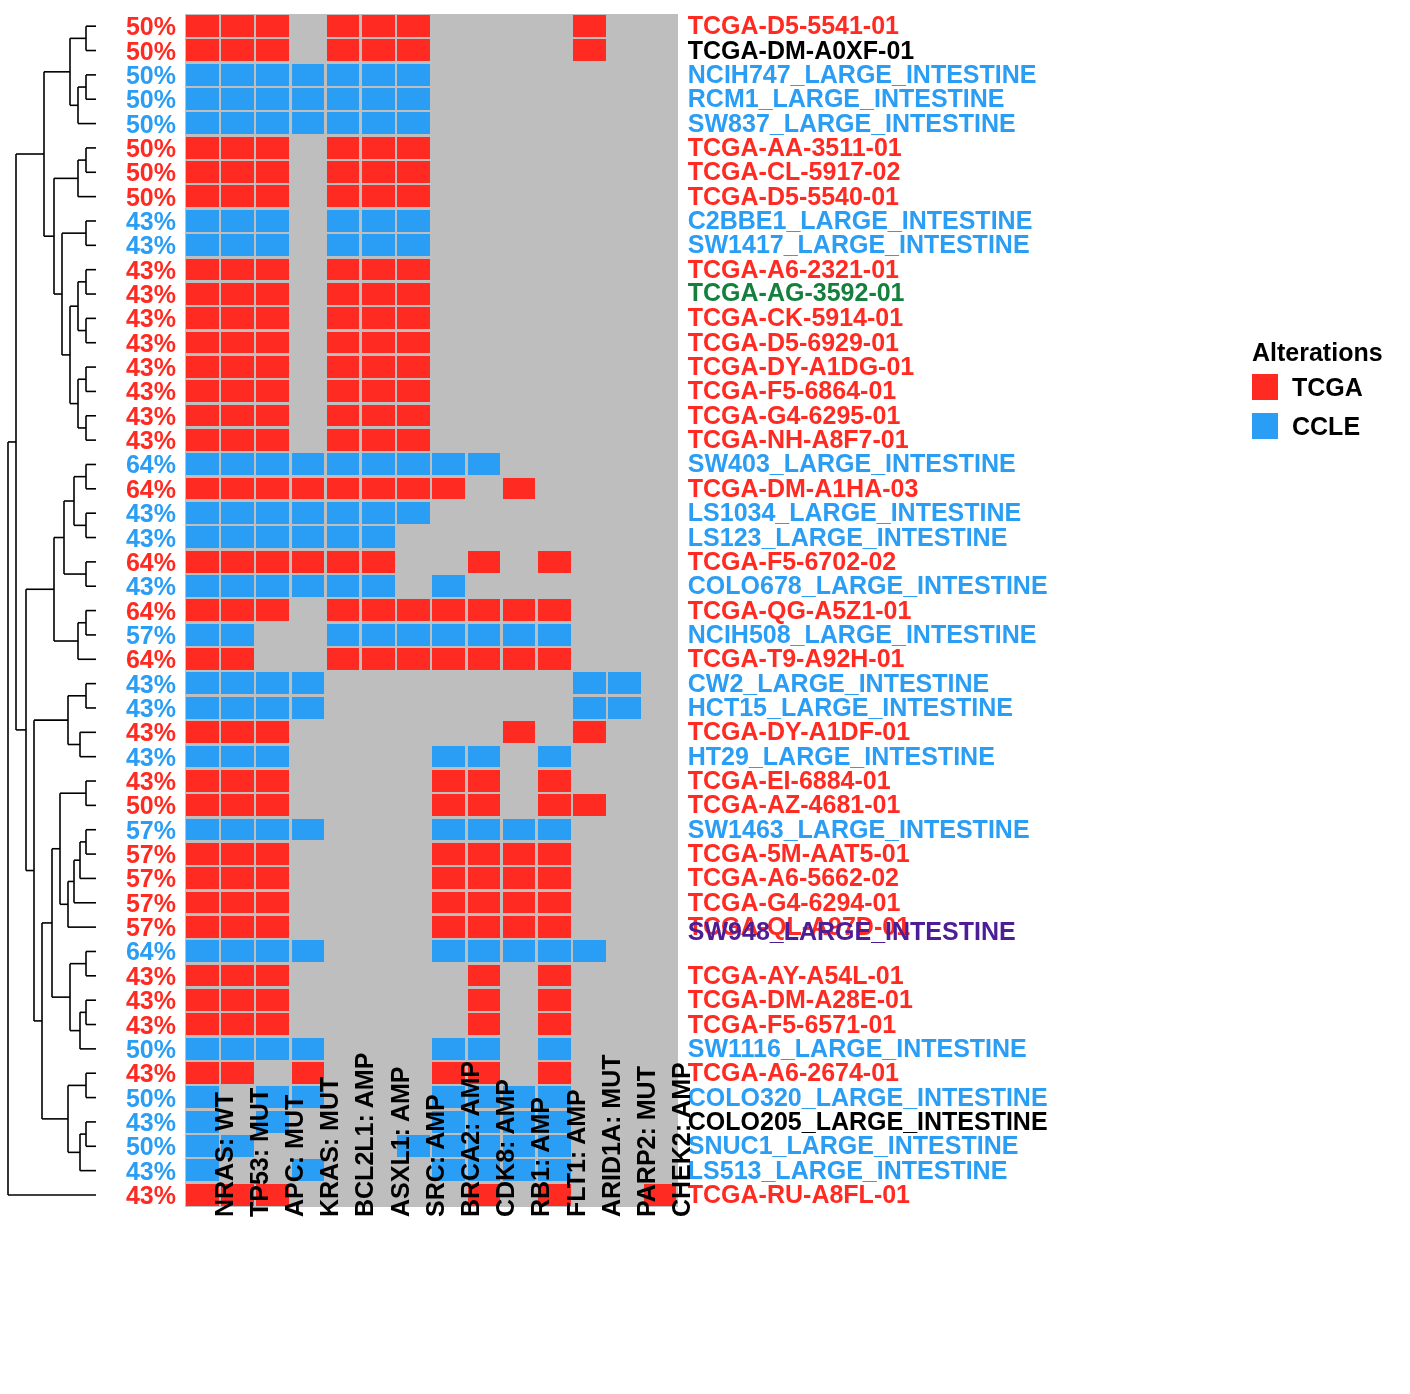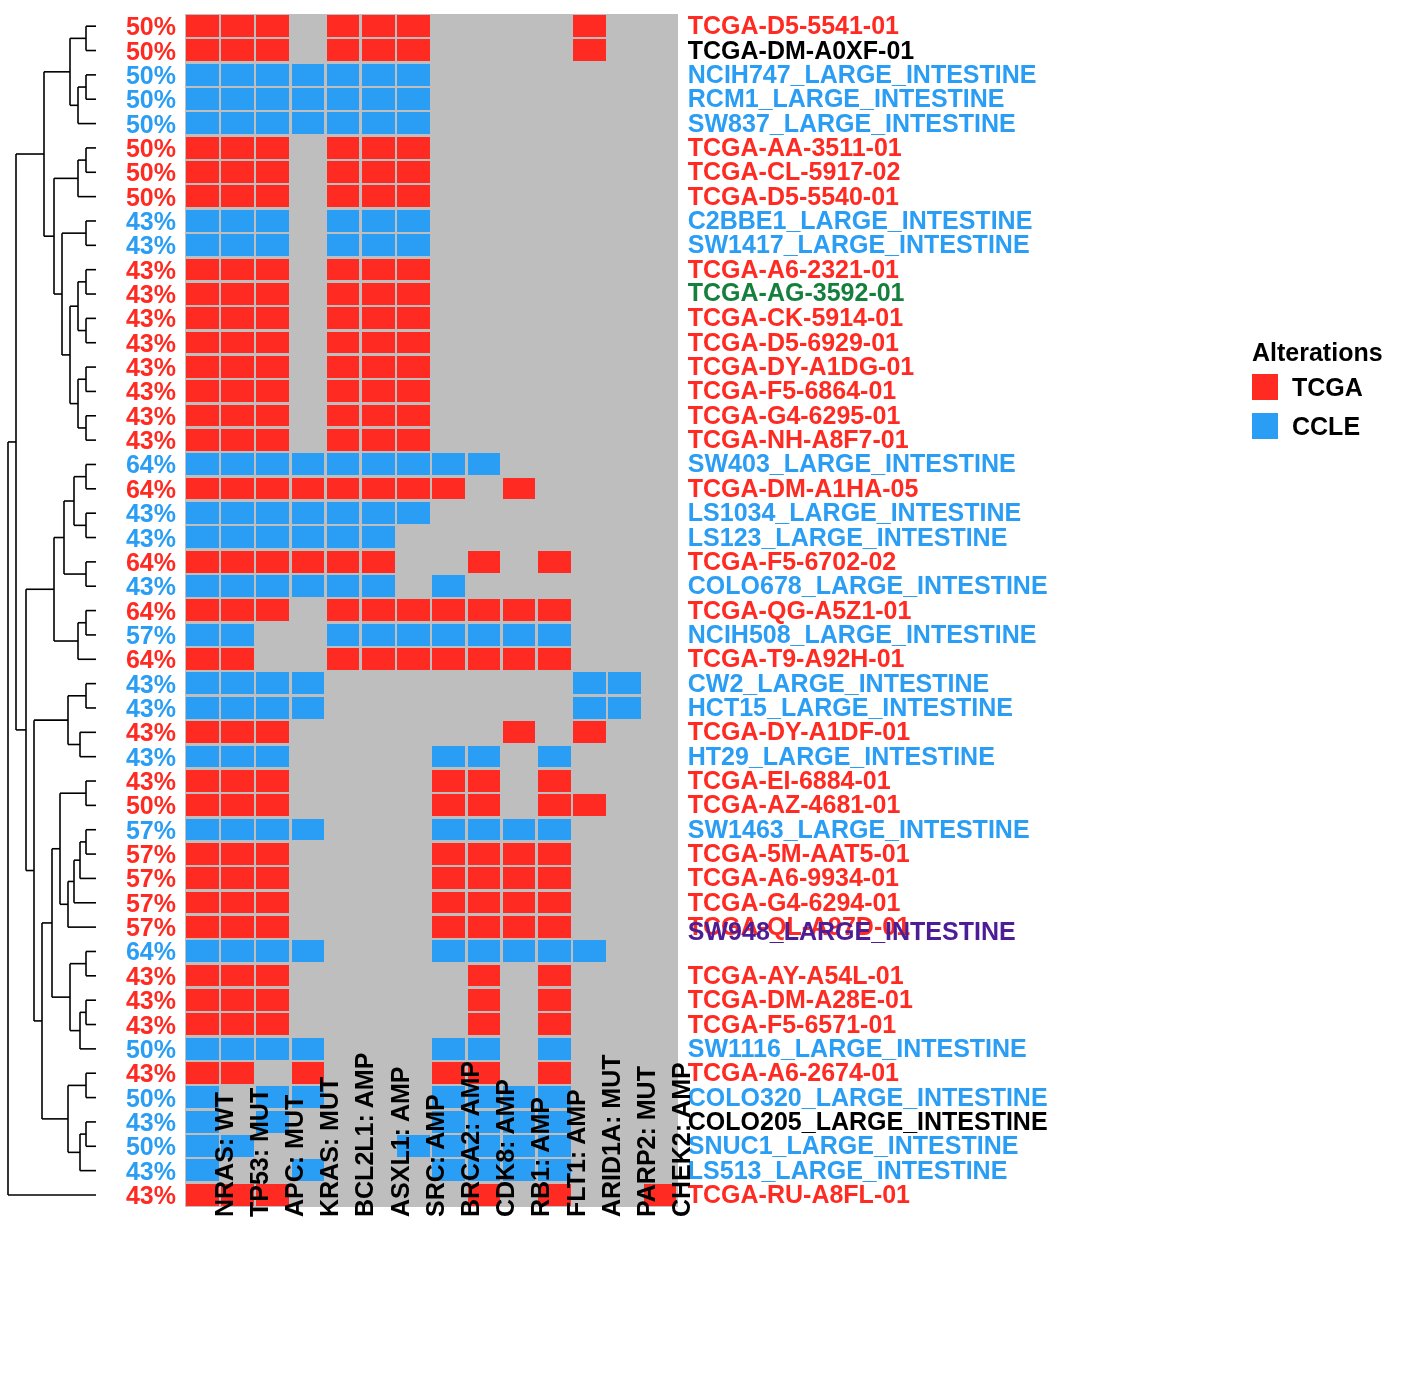--- a/index.html
+++ b/index.html
@@ -559,37 +559,37 @@
       <div class="rowlabel" style="left: 687.8px; top: 232.325px; color: rgb(42, 157, 244);">SW1417_LARGE_INTESTINE</div>
       <div class="rowlabel" style="left: 687.8px; top: 256.675px; color: rgb(255, 42, 34);">TCGA-A6-2321-01</div>
       <div class="rowlabel" style="left: 687.8px; top: 280px; color: #15803d;">TCGA-AG-3592-01</div>
       <div class="rowlabel" style="left: 687.8px; top: 305.375px; color: rgb(255, 42, 34);">TCGA-CK-5914-01</div>
       <div class="rowlabel" style="left: 687.8px; top: 329.725px; color: rgb(255, 42, 34);">TCGA-D5-6929-01</div>
       <div class="rowlabel" style="left: 687.8px; top: 354.075px; color: rgb(255, 42, 34);">TCGA-DY-A1DG-01</div>
       <div class="rowlabel" style="left: 687.8px; top: 378.425px; color: rgb(255, 42, 34);">TCGA-F5-6864-01</div>
       <div class="rowlabel" style="left: 687.8px; top: 402.775px; color: rgb(255, 42, 34);">TCGA-G4-6295-01</div>
       <div class="rowlabel" style="left: 687.8px; top: 427.125px; color: rgb(255, 42, 34);">TCGA-NH-A8F7-01</div>
       <div class="rowlabel" style="left: 687.8px; top: 451.475px; color: rgb(42, 157, 244);">SW403_LARGE_INTESTINE</div>
-      <div class="rowlabel" style="left: 687.8px; top: 475.825px; color: rgb(255, 42, 34);">TCGA-DM-A1HA-05</div>
+      <div class="rowlabel" style="left: 687.8px; top: 475.825px; color: rgb(255, 42, 34);">TCGA-DM-A1HA-03</div>
       <div class="rowlabel" style="left: 687.8px; top: 500.175px; color: rgb(42, 157, 244);">LS1034_LARGE_INTESTINE</div>
       <div class="rowlabel" style="left: 687.8px; top: 524.525px; color: rgb(42, 157, 244);">LS123_LARGE_INTESTINE</div>
       <div class="rowlabel" style="left: 687.8px; top: 548.875px; color: rgb(255, 42, 34);">TCGA-F5-6702-02</div>
       <div class="rowlabel" style="left: 687.8px; top: 573.225px; color: rgb(42, 157, 244);">COLO678_LARGE_INTESTINE</div>
       <div class="rowlabel" style="left: 687.8px; top: 597.575px; color: rgb(255, 42, 34);">TCGA-QG-A5Z1-01</div>
       <div class="rowlabel" style="left: 687.8px; top: 621.925px; color: rgb(42, 157, 244);">NCIH508_LARGE_INTESTINE</div>
       <div class="rowlabel" style="left: 687.8px; top: 646.275px; color: rgb(255, 42, 34);">TCGA-T9-A92H-01</div>
       <div class="rowlabel" style="left: 687.8px; top: 670.625px; color: rgb(42, 157, 244);">CW2_LARGE_INTESTINE</div>
       <div class="rowlabel" style="left: 687.8px; top: 694.975px; color: rgb(42, 157, 244);">HCT15_LARGE_INTESTINE</div>
       <div class="rowlabel" style="left: 687.8px; top: 719.325px; color: rgb(255, 42, 34);">TCGA-DY-A1DF-01</div>
       <div class="rowlabel" style="left: 687.8px; top: 743.675px; color: rgb(42, 157, 244);">HT29_LARGE_INTESTINE</div>
       <div class="rowlabel" style="left: 687.8px; top: 768.025px; color: rgb(255, 42, 34);">TCGA-EI-6884-01</div>
       <div class="rowlabel" style="left: 687.8px; top: 792.375px; color: rgb(255, 42, 34);">TCGA-AZ-4681-01</div>
       <div class="rowlabel" style="left: 687.8px; top: 816.725px; color: rgb(42, 157, 244);">SW1463_LARGE_INTESTINE</div>
       <div class="rowlabel" style="left: 687.8px; top: 841.075px; color: rgb(255, 42, 34);">TCGA-5M-AAT5-01</div>
-      <div class="rowlabel" style="left: 687.8px; top: 865.425px; color: rgb(255, 42, 34);">TCGA-A6-9934-01</div>
+      <div class="rowlabel" style="left: 687.8px; top: 865.425px; color: rgb(255, 42, 34);">TCGA-A6-5662-02</div>
       <div class="rowlabel" style="left: 687.8px; top: 889.775px; color: rgb(255, 42, 34);">TCGA-G4-6294-01</div>
       <div class="rowlabel" style="left: 687.8px; top: 914.125px; color: rgb(255, 42, 34);">TCGA-QL-A97D-01</div>
       <div class="rowlabel" style="left: 687.8px; top: 919px; color: #4c1d95;">SW948_LARGE_INTESTINE</div>
       <div class="rowlabel" style="left: 687.8px; top: 962.825px; color: rgb(255, 42, 34);">TCGA-AY-A54L-01</div>
       <div class="rowlabel" style="left: 687.8px; top: 987.175px; color: rgb(255, 42, 34);">TCGA-DM-A28E-01</div>
       <div class="rowlabel" style="left: 687.8px; top: 1011.52px; color: rgb(255, 42, 34);">TCGA-F5-6571-01</div>
       <div class="rowlabel" style="left: 687.8px; top: 1035.88px; color: rgb(42, 157, 244);">SW1116_LARGE_INTESTINE</div>
       <div class="rowlabel" style="left: 687.8px; top: 1060.22px; color: rgb(255, 42, 34);">TCGA-A6-2674-01</div>
       <div class="rowlabel" style="left: 687.8px; top: 1084.58px; color: rgb(42, 157, 244);">COLO320_LARGE_INTESTINE</div>
       <div class="rowlabel" style="left: 687.8px; top: 1108.92px; color: #000000;">COLO205_LARGE_INTESTINE</div>

